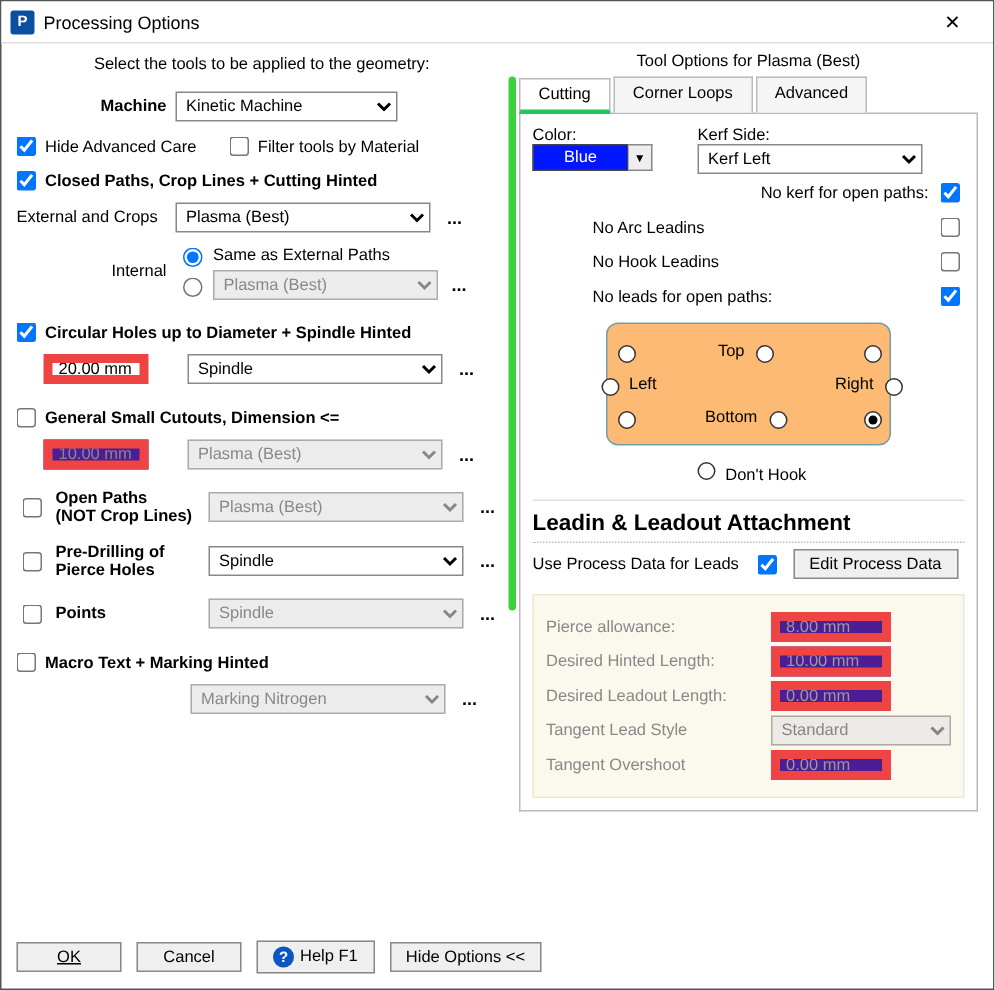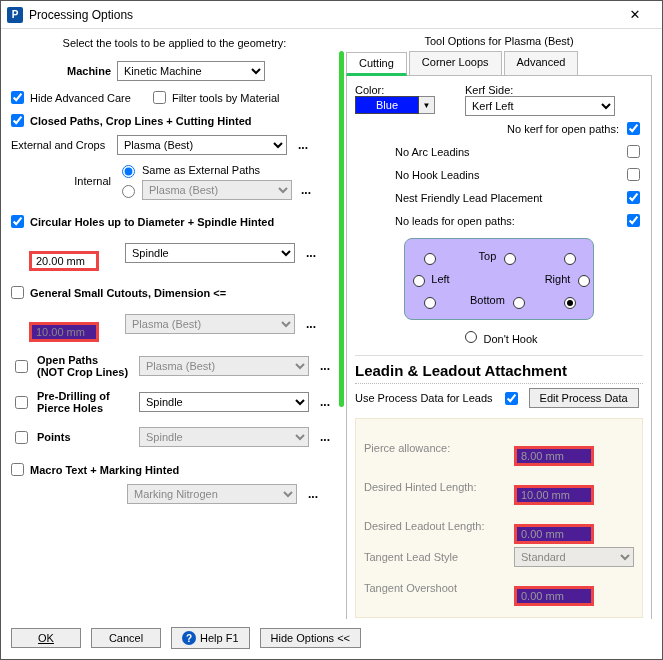--- a/index.html
+++ b/index.html
@@ -80,23 +80,22 @@
     background: #fff;
     padding: 0 2px;
   }
   select.combo[disabled] {
     background: #e5e5e5;
     color: #555;
   }
   input[type="text"].box {
     font-size: 11px;
     height: 20px;
-    border: 3px solid #ef4444;
+    border: 6px solid #ef4444;
     padding: 0 4px;
-    margin-top: 16px;
   }
   input[type="text"].box[disabled]{
     background:#4c1d95;
     color:#999;
   }
   .ellipsis-btn {
     width: 20px; height: 20px;
     border: none;
     background: transparent;
     font-weight: bold;
@@ -174,22 +173,22 @@
     display:flex;
     align-items:center;
     justify-content: space-between;
     padding-left: 40px;
   }
   .lead-box {
     width: 190px;
     align-self: center;
     border: 1px solid #6fa0a6;
     border-radius: 8px;
-    background: #c4b5fd;
-    padding: 8px 12px;
+    background: #fdba74;
+    padding: 8px 0;
     position: relative;
     margin-top: 4px;
   }
   .lead-grid {
     display: grid;
     grid-template-columns: 24px 1fr 24px;
     grid-template-rows: 20px 20px 20px;
     align-items: center;
     justify-items: center;
     gap: 2px 8px;
@@ -417,24 +416,20 @@
 
         <div class="opt-line">
           <span>No Arc Leadins</span>
           <input type="checkbox" style="">
         </div>
         <div class="opt-line">
           <span>No Hook Leadins</span>
           <input type="checkbox" style="">
         </div>
         <div class="opt-line">
-          <span>Nest Friendly Lead Placement</span>
-          <input type="checkbox" checked="" style="">
-        </div>
-        <div class="opt-line">
           <span>No leads for open paths:</span>
           <input type="checkbox" checked="" style="">
         </div>
 
         <div class="lead-box">
           <div class="lead-grid">
             <input type="radio" name="lp" class="dotradio" style="">
             <div style="text-align:center"><span>Top</span> <input type="radio" name="lp" class="dotradio" style="vertical-align: middle;"></div>
             <input type="radio" name="lp" class="dotradio" style="">
 

